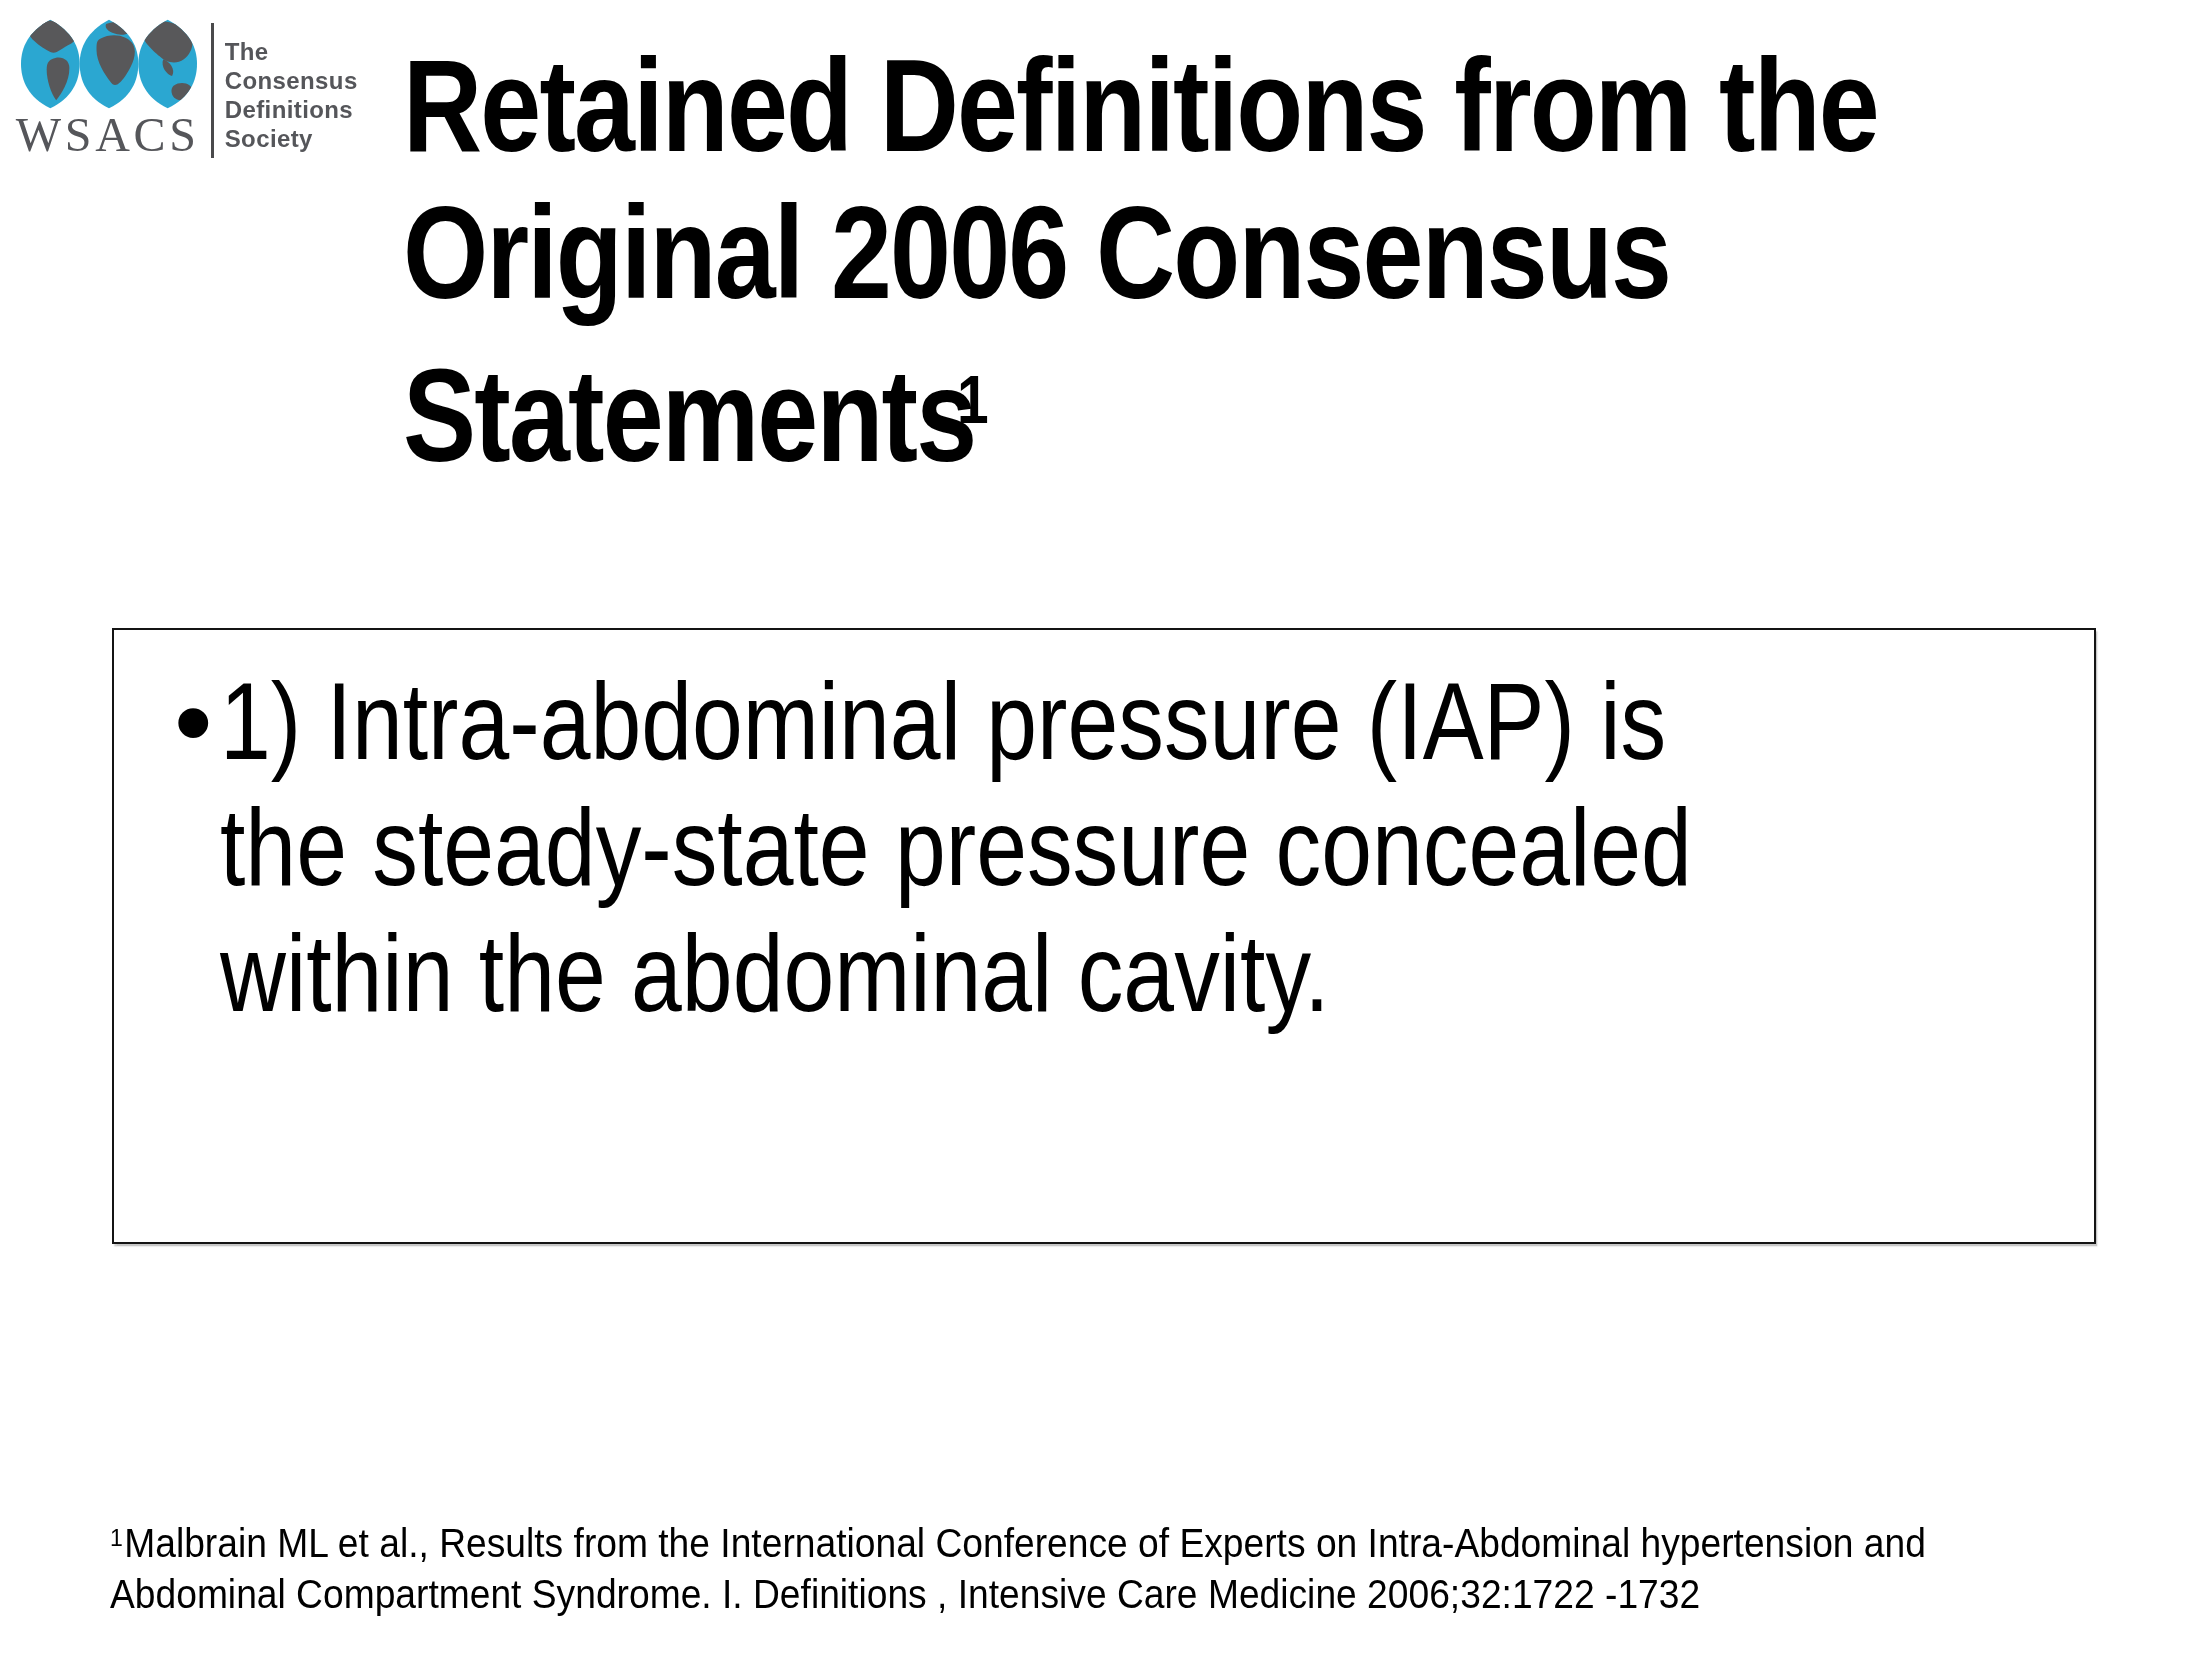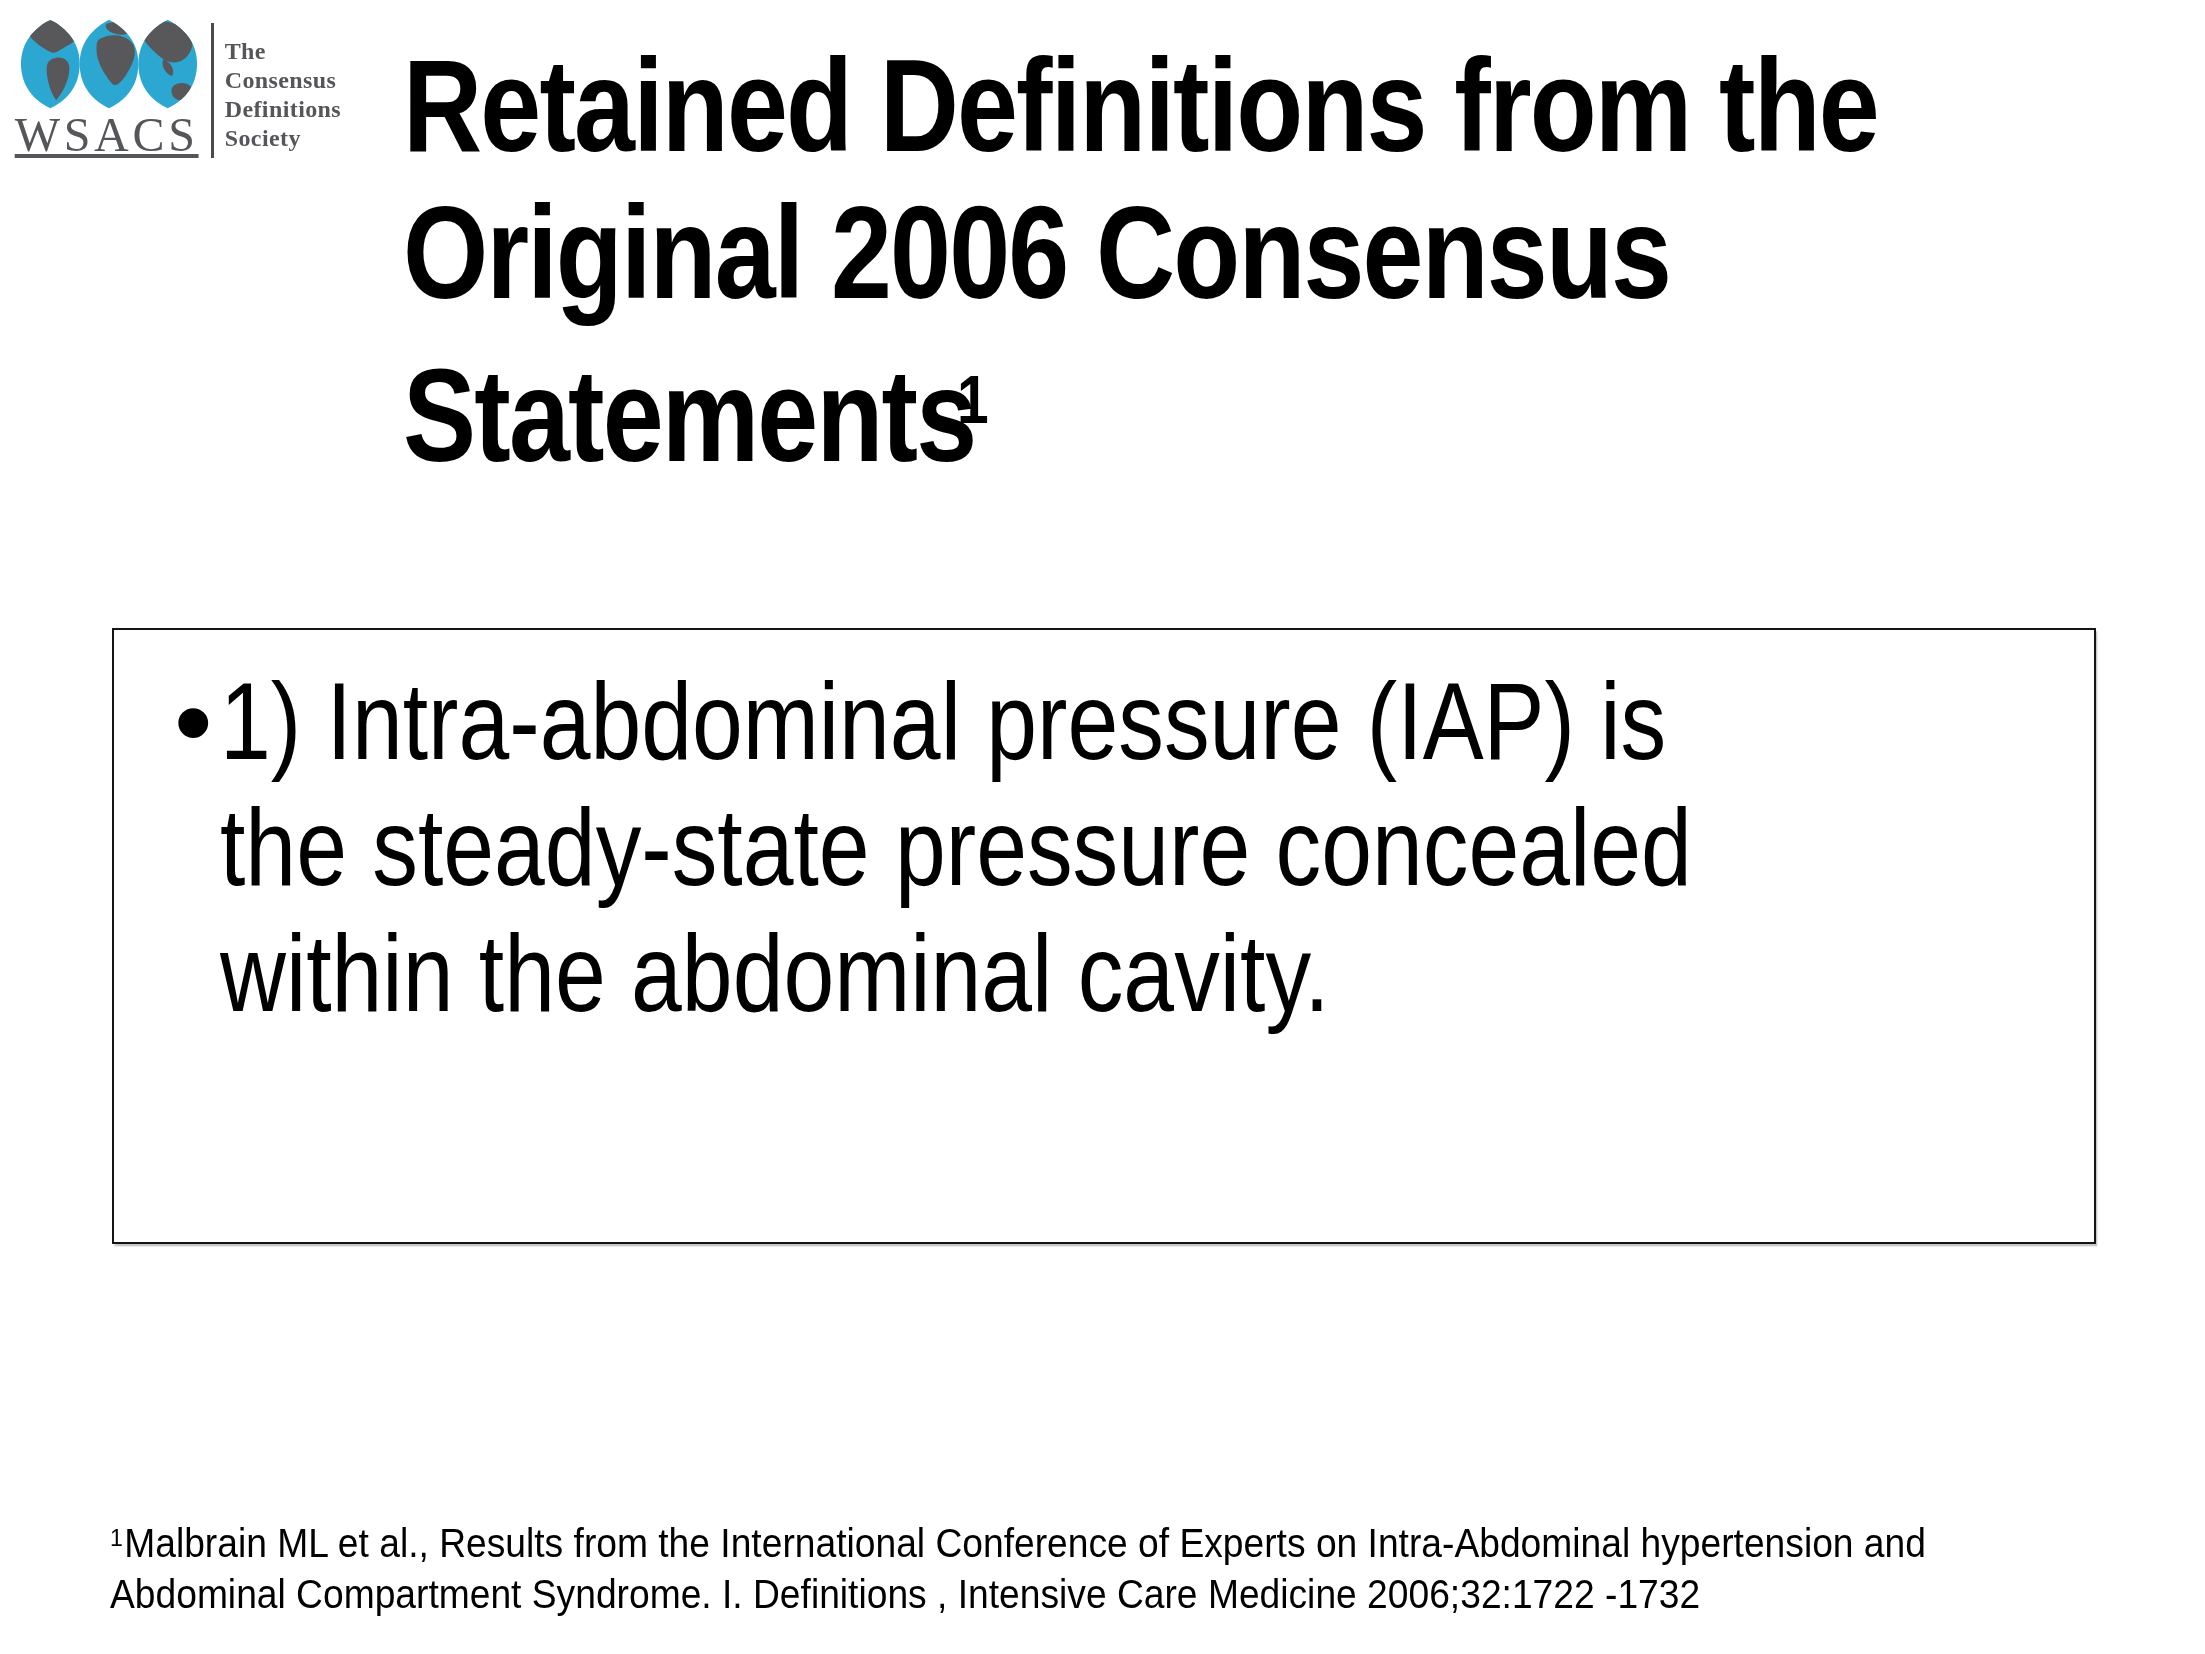--- a/index.html
+++ b/index.html
@@ -11,34 +11,33 @@
     overflow: hidden;
     font-family: "Liberation Sans", sans-serif;
     color: #000000;
   }
 
   
   .logo { position: absolute; left: 14.7px; top: 5.9px; width: 367px; height: 169px; }
   .globe { position: absolute; left: 5.9px; top: 11.8px; }
   .wsacs-word {
     position: absolute; left: 0px; top: 101px; width: 185px;
-    text-align: left;
+    text-align: right;
     font-family: "Liberation Serif", serif;
     font-size: 48px; font-weight: 400;
     letter-spacing: 3.7px;
     color: #55565a;
-    text-decoration: underline;
   }
   .logo-divider {
     position: absolute; left: 196px; top: 17.6px;
     width: 2.9px; height: 135px; background: #4a4a4c;
   }
   .org-name {
     position: absolute; left: 210px; top: 31px;
-    font-family: Liberation Serif, serif;
+    font-family: Liberation Sans, sans-serif;
     font-weight: 700; font-size: 24px; line-height: 29px;
     color: #55565a; letter-spacing: 0.4px;
   }
 
   
   .title {
     position: absolute; left: 403px; top: 32px;
     font-size: 132px; font-weight: 700;
     line-height: 147px; letter-spacing: -2.2px;
     transform: scaleX(0.83); transform-origin: left top;

